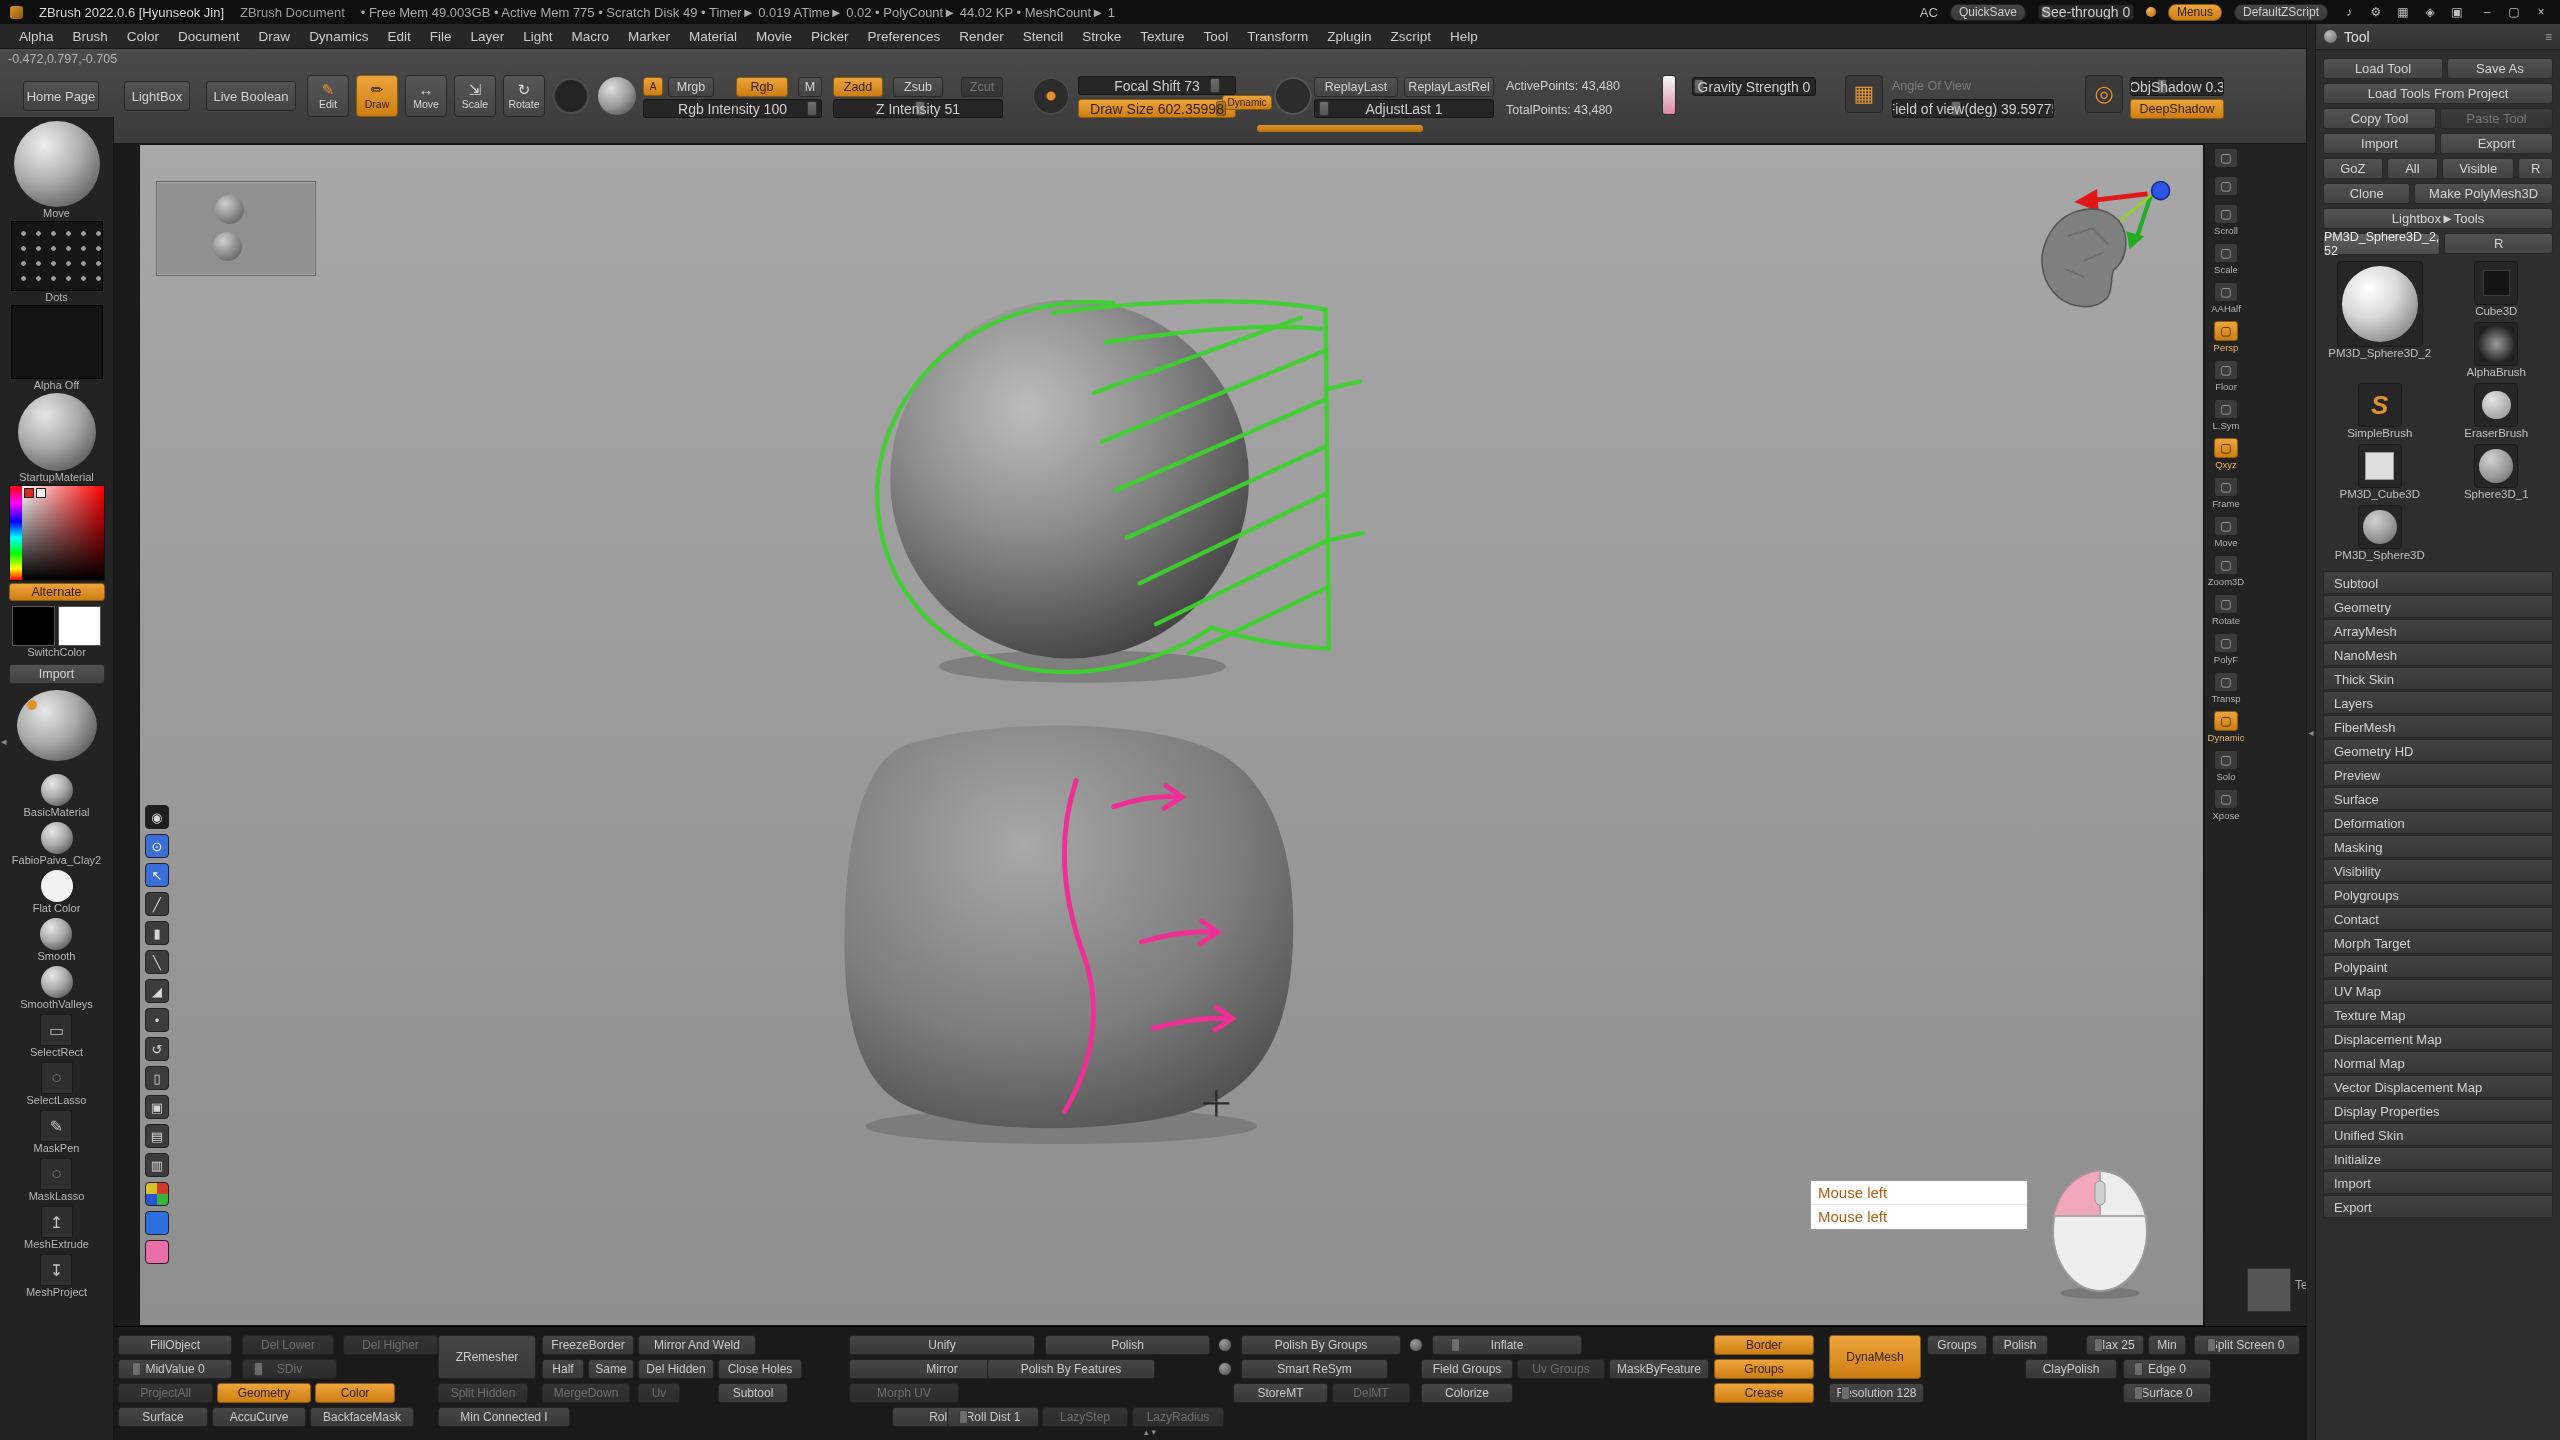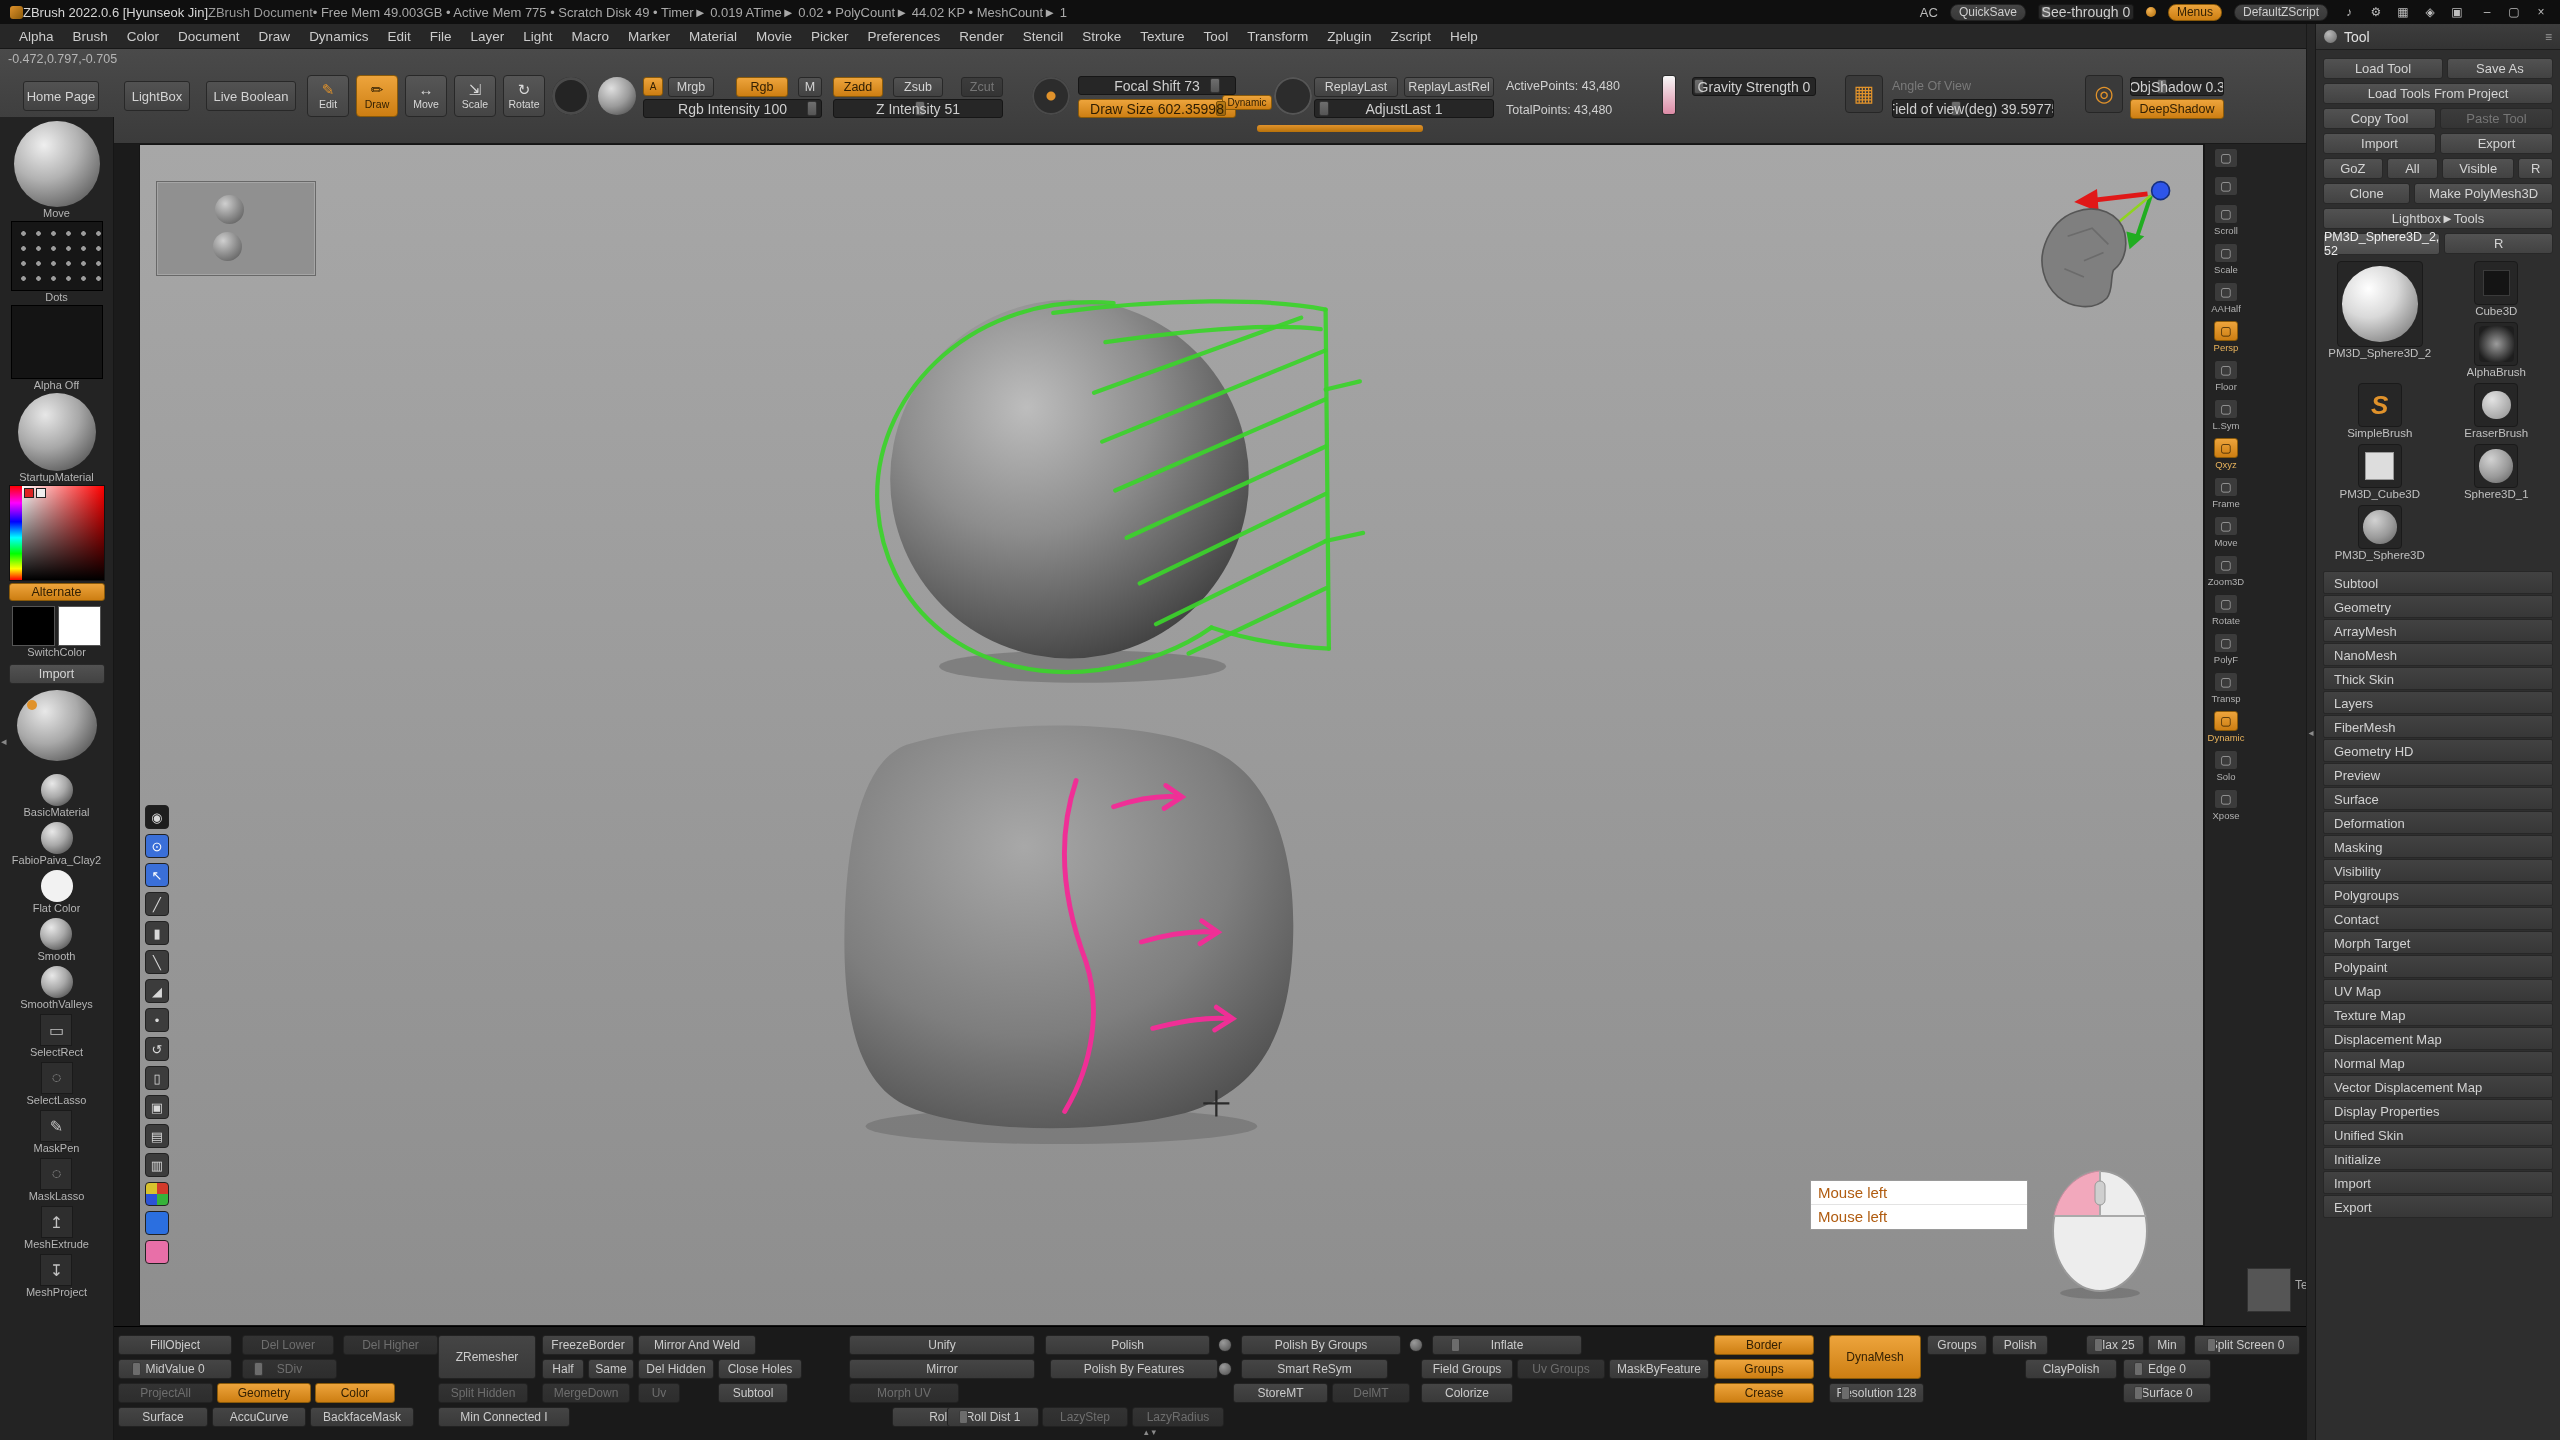--- a/index.html
+++ b/index.html
@@ -1,21 +1,21 @@
 <!DOCTYPE html>
 <html style="--accent: #e0922b; --sketch_green: #3bd32b; --annotation_pink: #ef2f96; --canvas_gray: #9a9a9a;"><head>
 <meta charset="utf-8">
 <style>
 *{margin:0;padding:0;box-sizing:border-box;user-select:none}
 html,body{width:2560px;height:1440px;overflow:hidden;background:#0d0d0d}
 body{font-family:"Liberation Sans",sans-serif;color:#c9c9c9;position:relative;font-size:13px}
 .app{position:absolute;inset:0;background:#1e1e1e}
 
 
-.titlebar{position:absolute;left:0;top:0;width:2560px;height:24px;background:#0f0f0f;display:flex;align-items:center;padding:0 10px;font-size:13px;color:#b9b9b9;white-space:nowrap}
+.titlebar{position:absolute;left:0;top:0;width:2560px;height:24px;background:#0f0f0f;display:flex;align-items:center;gap:16px;padding:0 10px;font-size:13px;color:#b9b9b9;white-space:nowrap}
 .tb-logo{width:13px;height:13px;border-radius:3px;background:linear-gradient(135deg,var(--accent),#8a5a0a)}
 .tb-title{color:#d6d6d6}
 .tb-doc{color:#9a9a9a}
 .tb-stats{color:#a9a9a9}
 .tb-right{margin-left:auto;display:flex;align-items:center;gap:12px}
 .tb-btn{background:linear-gradient(#454545,#383838);border:1px solid #222;border-radius:8px;color:#cfcfcf;font-size:12px;height:17px;padding:0 8px;font-family:inherit}
 .tb-btn.orange{background:linear-gradient(#eca43c,#cd7e12);color:#332003;border-color:#8a5a0a}
 .tb-dot{width:10px;height:10px;border-radius:50%;background:radial-gradient(circle at 35% 30%,#f4b455,#b06c08)}
 .tb-icons,.tb-win{display:flex;gap:9px;align-items:center}
 .tb-ic{color:#bdbdbd;font-size:12px;width:18px;text-align:center;cursor:pointer}
@@ -797,21 +797,21 @@
       </div>
     <div class="dock-row r2">
 
     <div class="dock-btn slider" style="left: 4px; width: 114px;">MidValue 0</div>
         <div class="dock-btn grayed slider" style="left: 128px; width: 95px;">SDiv</div>
         <div class="dock-btn" style="left: 428px; width: 42px;">Half</div>
         <div class="dock-btn" style="left: 474px; width: 46px;">Same</div>
         <div class="dock-btn" style="left: 524px; width: 76px;">Del Hidden</div>
         <div class="dock-btn" style="left: 604px; width: 84px;">Close Holes</div>
         <div class="dock-btn" style="left: 735px; width: 186px;">Mirror</div>
-        <div class="dock-btn" style="left: 936px; width: 168px;">Polish By Features</div>
+        <div class="dock-btn" style="left: 873px; width: 168px;">Polish By Features</div>
         <div class="dock-btn dot" style="left: 1104px; width: 14px;"></div>
         <div class="dock-btn" style="left: 1127px; width: 147px;">Smart ReSym</div>
         <div class="dock-btn" style="left: 1307px; width: 92px;">Field Groups</div>
         <div class="dock-btn grayed" style="left: 1403px; width: 88px;">Uv Groups</div>
         <div class="dock-btn" style="left: 1495px; width: 100px;">MaskByFeature</div>
         <div class="dock-btn orange" style="left: 1600px; width: 100px;">Groups</div>
         <div class="dock-btn" style="left: 1911px; width: 92px;">ClayPolish</div>
         <div class="dock-btn slider" style="left: 2009px; width: 88px;">Edge 0</div>
       </div>
     <div class="dock-row r3">

